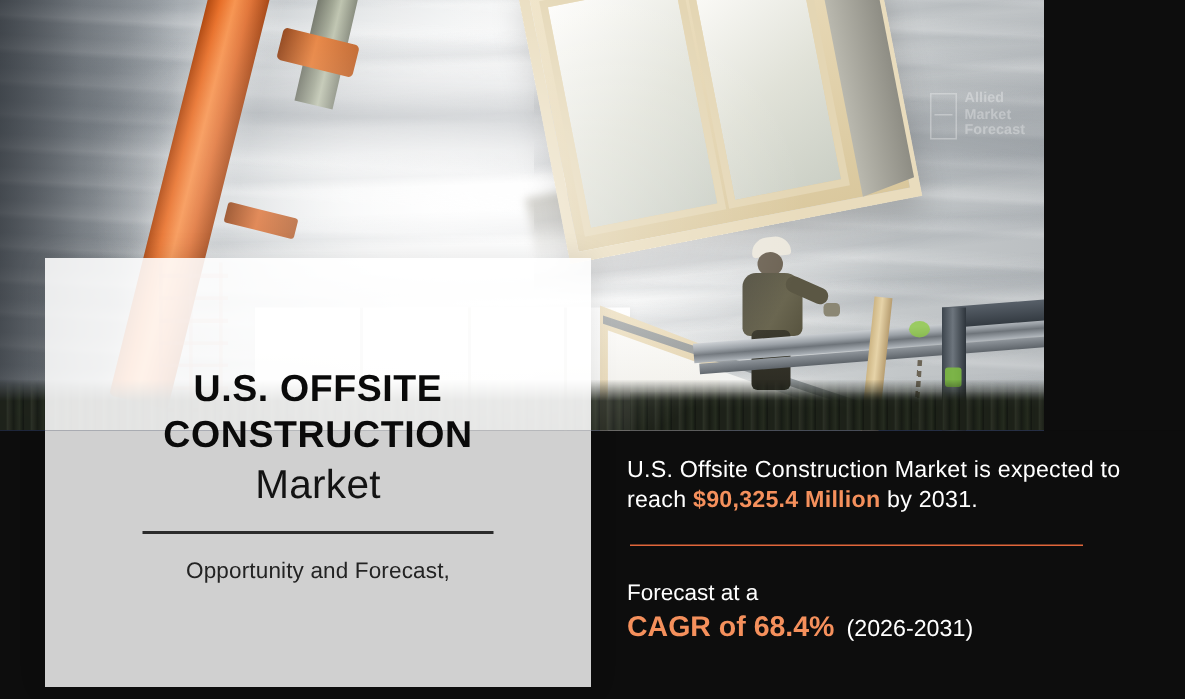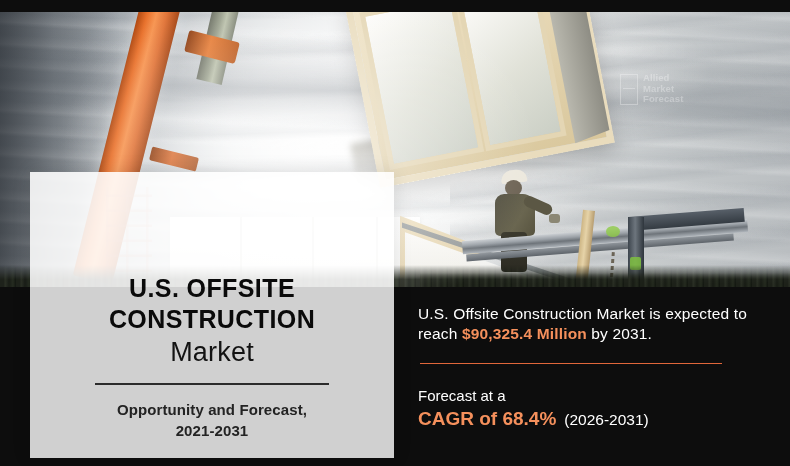--- a/index.html
+++ b/index.html
@@ -17,22 +17,22 @@
     width: 790px;
     height: 466px;
     overflow: hidden;
     background: #0d0d0d;
   }
 
   
   .photo {
     position: absolute;
     left: 0;
-    top: 12px;
-    width: 790px;
+    top: 0;
+    width: 696px;
     height: 287px;
     overflow: hidden;
     background: #1d4ed8;
   }
 
   
   .sky {
     position: absolute;
     inset: 0;
     background:
@@ -301,37 +301,37 @@
     position: absolute; left: 0; top: 0; width: 364px; height: 115px;
     background: rgba(255,255,255,.88);
   }
   .card-bot {
     position: absolute; left: 0; top: 115px; width: 364px; height: 171px;
     background: #d0d0d0;
   }
   .card-inner {
     position: absolute; inset: 0;
     display: flex; flex-direction: column; align-items: center;
-    padding-top: 101px;
+    padding-top: 72px;
   }
   .title-l1, .title-l2 {
     font-size: 25px; font-weight: 800; color: #0a0a0a;
     letter-spacing: .4px; line-height: 31px; text-align: center;
   }
   .title-l3 {
     font-size: 27px; font-weight: 400; color: #131313;
     line-height: 34px; text-align: center; letter-spacing: .2px;
   }
   .card-rule {
     width: 234px; height: 1.6px; background: #2b2b2b;
     margin-top: 14px; margin-bottom: 14px;
   }
   .sub-l1, .sub-l2 {
     font-size: 15px; color: #232323; line-height: 21px;
-    text-align: center; font-weight: 700; letter-spacing: .1px;
+    text-align: center; font-weight: 400; letter-spacing: .1px;
   }
 
   
   .stats {
     position: absolute; left: 418px; top: 304px; width: 352px;
   }
   .stat-line {
     font-size: 15.5px; line-height: 20px; color: #ffffff; font-weight: 400;
     letter-spacing: .15px;
   }
@@ -417,21 +417,20 @@
 
   <div class="card">
     <div class="card-top"></div>
     <div class="card-bot"></div>
     <div class="card-inner">
       <div class="title-l1">U.S. OFFSITE</div>
       <div class="title-l2">CONSTRUCTION</div>
       <div class="title-l3">Market</div>
       <div class="card-rule"></div>
       <div class="sub-l1">Opportunity and Forecast,</div>
-      <div class="sub-l2">2021-2031</div>
     </div>
   </div>
 
   <div class="stats">
     <div class="stat-line"><span>U.S. Offsite Construction Market is expected to reach </span><span class="accent">$90,325.4 Million</span><span> by 2031.</span></div>
 
     <div class="stat-rule"></div>
 
     <div class="grow-l1">Forecast at a</div>
     <div class="grow-l2"><span>CAGR of 68.4%</span><span class="years">(2026-2031)</span></div>

